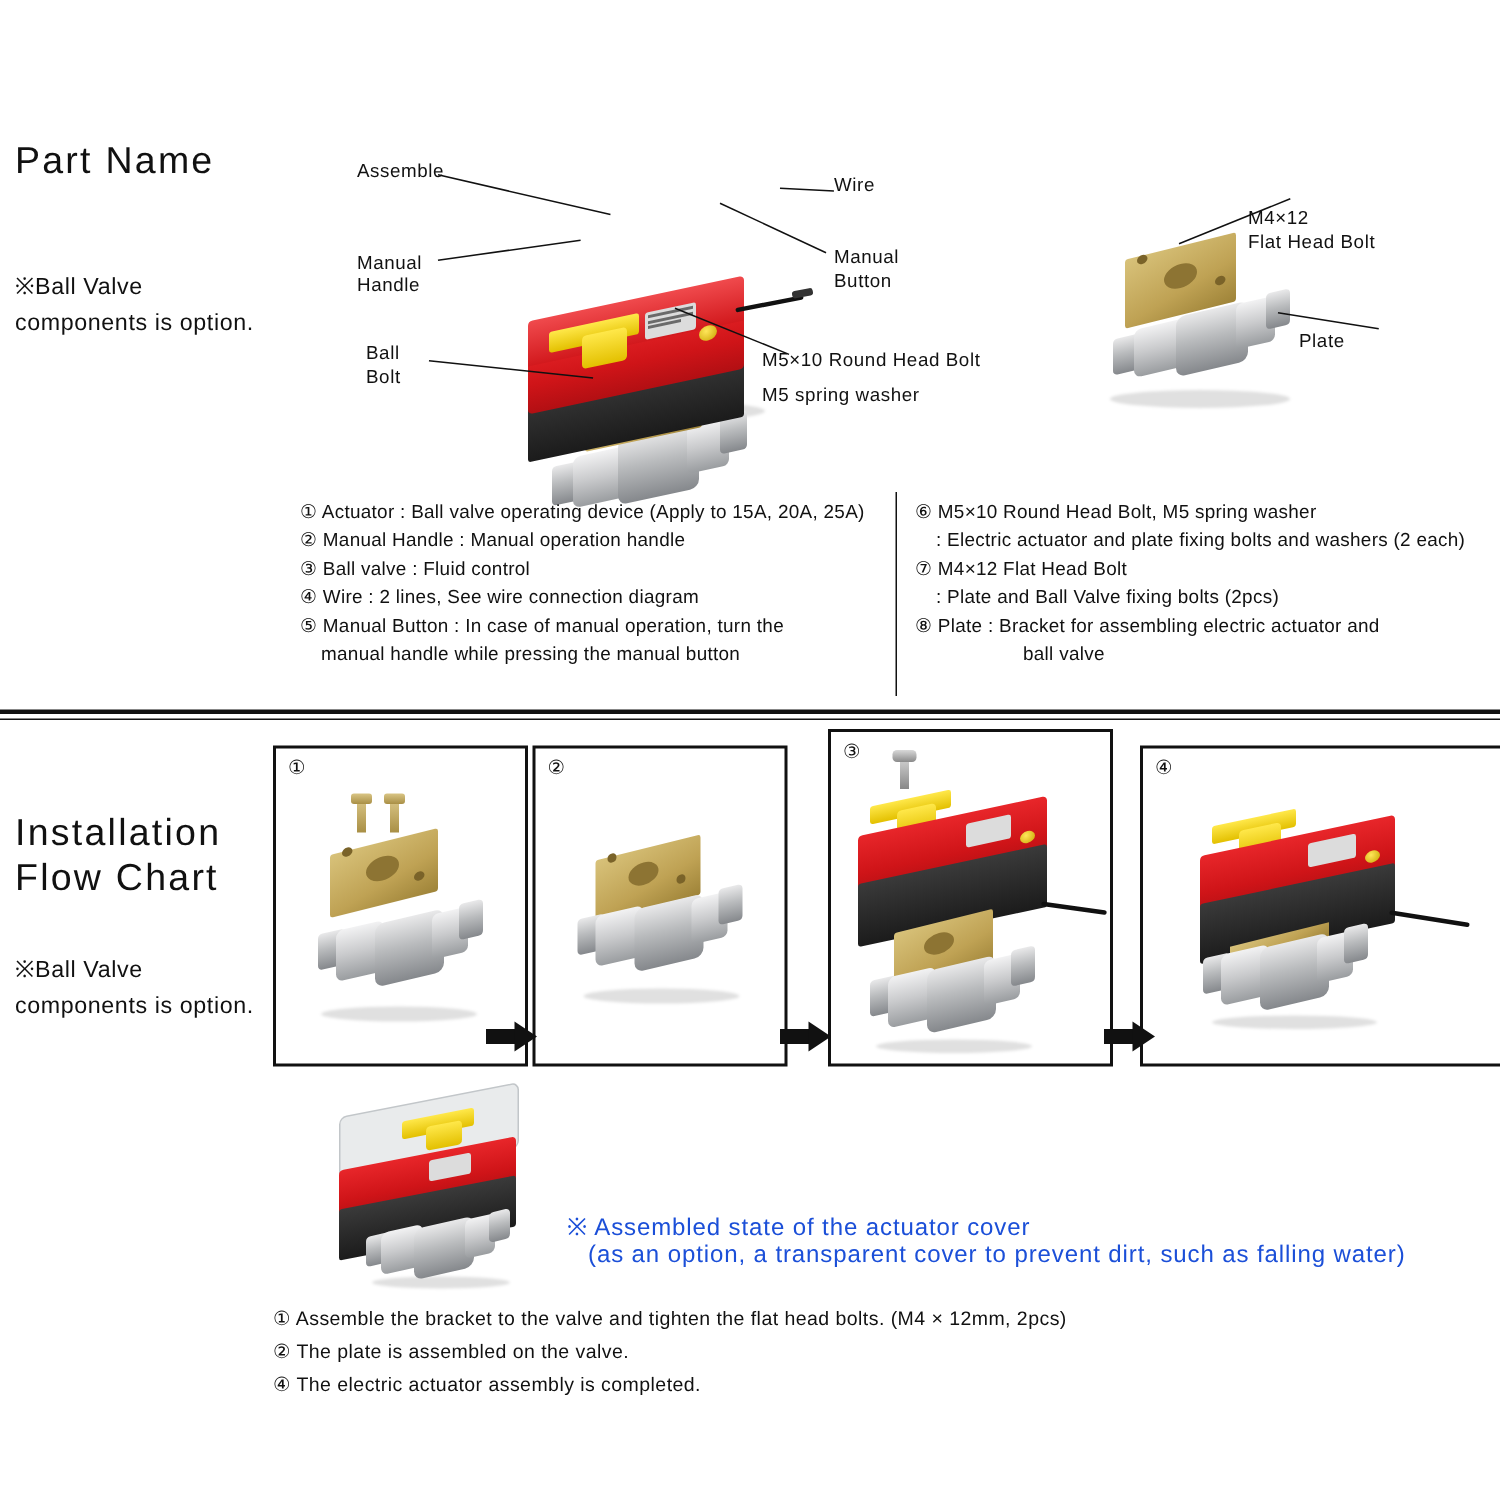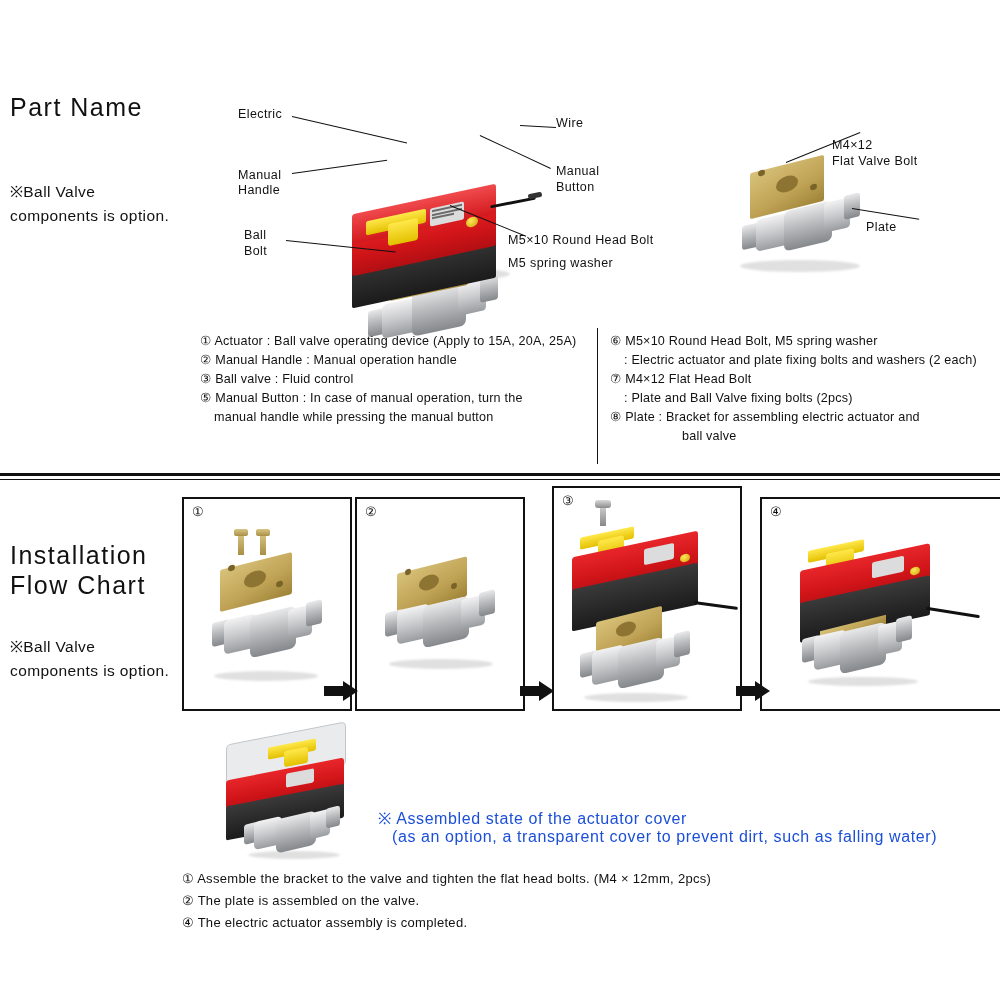--- a/index.html
+++ b/index.html
@@ -102,21 +102,21 @@
 
     <div class="leader" style="left:56px;top:145px;width:110px;transform:rotate(6deg);"></div>
 
     <div class="leader" style="left:290px;top:30px;width:36px;transform:rotate(3deg);"></div>
 
     <div class="leader" style="left:250px;top:40px;width:78px;transform:rotate(25deg);"></div>
 
     <div class="leader" style="left:220px;top:110px;width:82px;transform:rotate(22deg);"></div>
   </div>
 
-  <div class="abs lbl" style="left:238px;top:106px;">Electric</div>
+  <div class="abs lbl" style="left:238px;top:106px;">Assemble</div>
   <div class="abs lbl" style="left:238px;top:167px;">Manual</div>
   <div class="abs lbl" style="left:238px;top:182px;">Handle</div>
   <div class="abs lbl" style="left:244px;top:227px;">Ball</div>
   <div class="abs lbl" style="left:244px;top:243px;">Bolt</div>
   <div class="abs lbl" style="left:556px;top:115px;">Wire</div>
   <div class="abs lbl" style="left:556px;top:163px;">Manual</div>
   <div class="abs lbl" style="left:556px;top:179px;">Button</div>
   <div class="abs lbl" style="left:508px;top:232px;">M5×10  Round Head Bolt</div>
   <div class="abs lbl" style="left:508px;top:255px;">M5 spring washer</div>
 
@@ -133,29 +133,30 @@
     <div class="steel" style="left:64px;top:56px;width:48px;height:40px;border-radius:6px;transform:skewY(-13deg);"></div>
     <div class="steel2" style="left:104px;top:50px;width:26px;height:30px;border-radius:4px;transform:skewY(-13deg);"></div>
     <div class="steel" style="left:124px;top:44px;width:16px;height:24px;transform:skewY(-13deg);"></div>
   </div>
 
   <div class="abs" style="left:740px;top:130px;width:200px;height:120px;">
     <div class="leader" style="left:46px;top:32px;width:80px;transform:rotate(-22deg);"></div>
     <div class="leader" style="left:112px;top:78px;width:68px;transform:rotate(9deg);"></div>
   </div>
   <div class="abs lbl" style="left:832px;top:137px;">M4×12</div>
-  <div class="abs lbl" style="left:832px;top:153px;">Flat Valve Bolt</div>
+  <div class="abs lbl" style="left:832px;top:153px;">Flat Head Bolt</div>
   <div class="abs lbl" style="left:866px;top:219px;">Plate</div>
 
   <div class="vsep" style="left:597px;top:328px;height:136px;"></div>
 
   <div class="abs list" style="left:200px;top:332px;width:390px;">
     <div class="row">① Actuator : Ball valve operating device (Apply to 15A, 20A, 25A)</div>
     <div class="row">② Manual Handle : Manual operation handle</div>
     <div class="row">③ Ball valve : Fluid control</div>
+    <div class="row">④ Wire : 2 lines, See wire connection diagram</div>
     <div class="row">⑤ Manual Button : In case of manual operation, turn the</div>
     <div class="row ind">manual handle while pressing the manual button</div>
   </div>
 
   <div class="abs list" style="left:610px;top:332px;width:392px;">
     <div class="row">⑥ M5×10 Round Head Bolt, M5 spring washer</div>
     <div class="row ind">: Electric actuator and plate fixing bolts and washers (2 each)</div>
     <div class="row">⑦ M4×12 Flat Head Bolt</div>
     <div class="row ind">: Plate and Ball Valve fixing bolts (2pcs)</div>
     <div class="row">⑧ Plate : Bracket for assembling electric actuator and</div>

